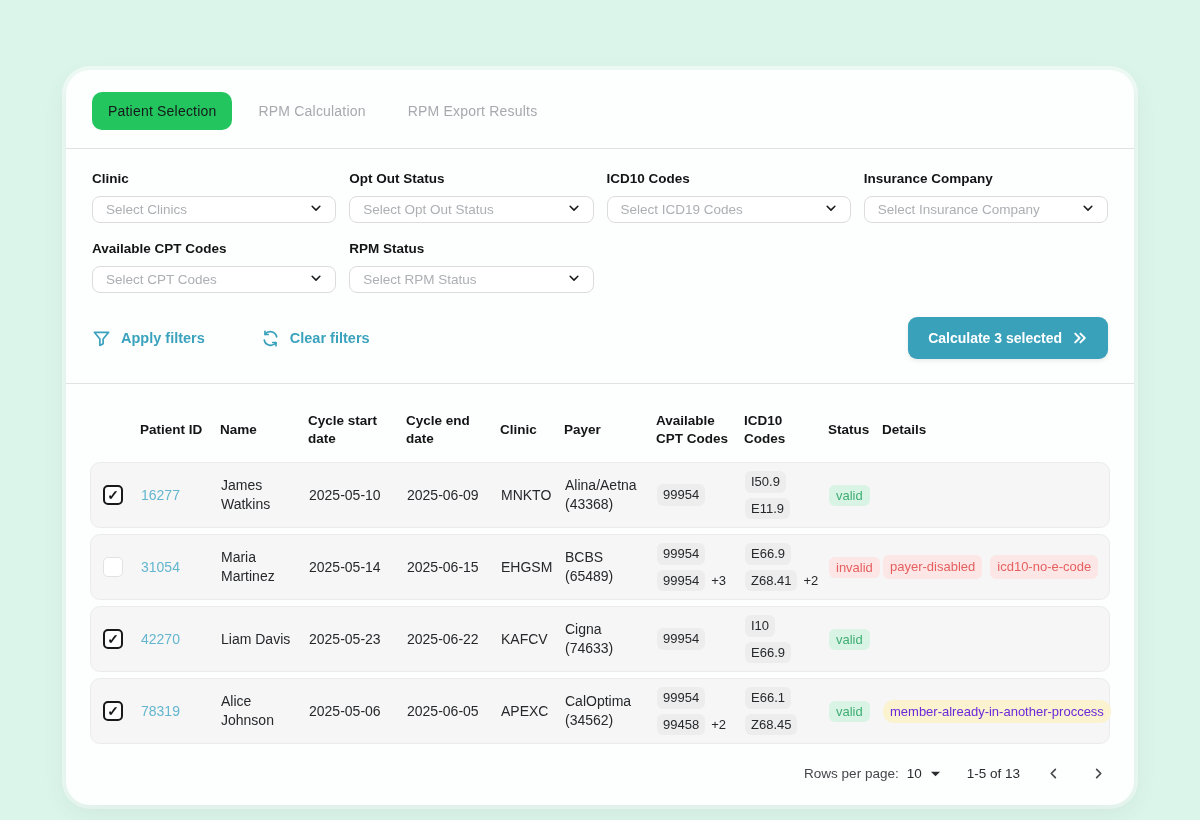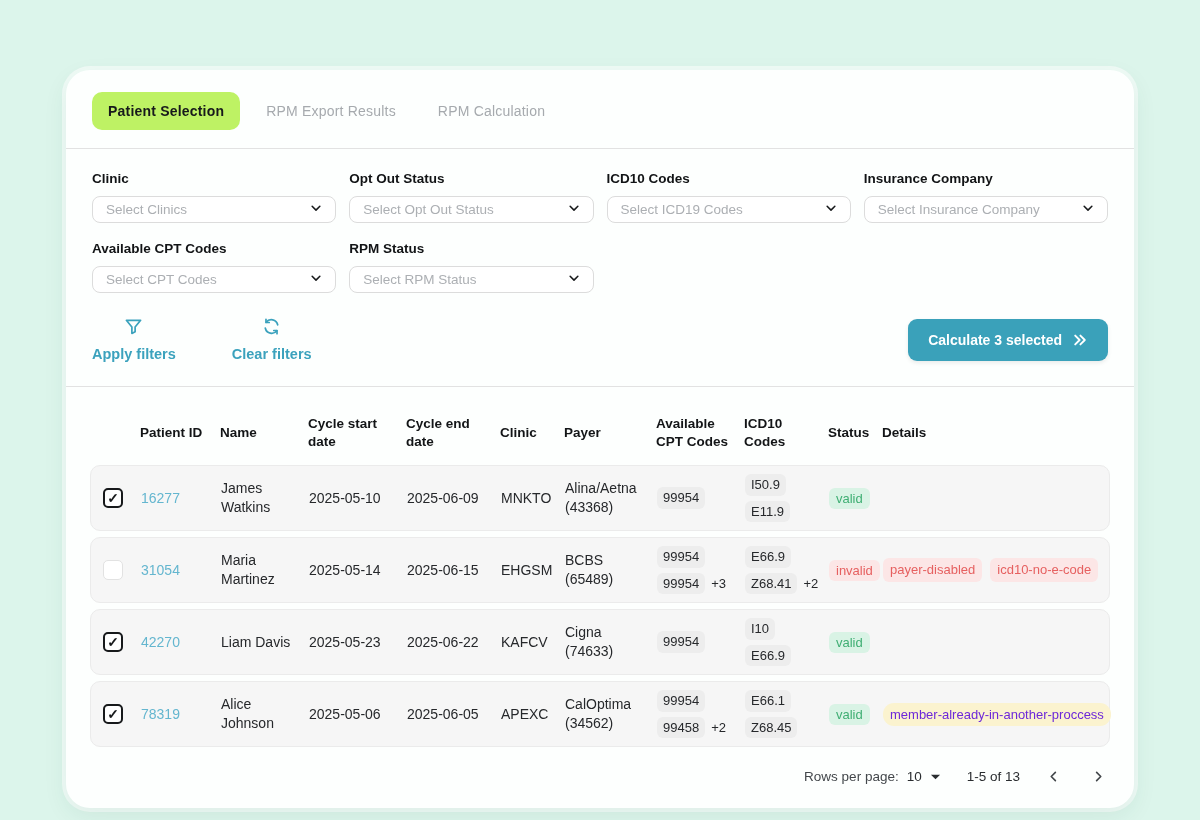--- a/index.html
+++ b/index.html
@@ -14,35 +14,35 @@
     width:1068px;
     margin:70px auto 0;
     background:#FDFFFE;
     border-radius:24px;
     box-shadow:0 8px 24px rgba(30,80,70,.08), 0 0 0 4px rgba(255,255,255,.55);
     padding:0 0 14px 0;
   }
   
   .tabbar { display:flex; align-items:center; gap:10px; padding:22px 26px 18px 26px; border-bottom:1px solid #E2E2E2; }
   .tab { font-size:14px; color:#A6AAAE; padding:11px 16px; border-radius:10px; cursor:pointer; letter-spacing:.2px; }
-  .tab.active { background:#bef264; color:#17191B; font-weight:700; }
+  .tab.active { background:#22c55e; color:#17191B; font-weight:400; }
   
   .filters { display:grid; grid-template-columns:repeat(4,1fr); column-gap:13px; row-gap:18px; padding:22px 26px 4px 26px; }
   .fgroup { display:flex; flex-direction:column; gap:10px; }
   .flabel { font-size:13.5px; font-weight:700; color:#121416; }
   .fselect {
     height:27px; border:1px solid #DCDCDC; border-radius:8px; background:#fff;
     display:flex; align-items:center; justify-content:space-between;
     padding:0 12px 0 13px; cursor:pointer;
   }
   .fselect .ph { font-size:13.5px; color:#ACAFB3; }
   .chev { width:14px; height:14px; flex:0 0 auto; }
   
   .actions { display:flex; align-items:center; padding:20px 26px 24px 26px; }
-  .linkbtn { display:flex; align-items:center; gap:10px; color:#3BA2BD; font-size:14.5px; font-weight:700; cursor:pointer; margin-right:56px;flex-direction:column; }
+  .linkbtn { display:flex; align-items:center; gap:10px; color:#3BA2BD; font-size:14.5px; font-weight:700; cursor:pointer; margin-right:56px; }
   .linkbtn svg { width:19px; height:19px; }
   .spacer { flex:1; }
   .calc-btn {
     background:#3AA1BA; color:#fff; border:none; border-radius:9px;
     font-family:inherit; font-size:14px; font-weight:700;
     padding:13px 20px; display:flex; align-items:center; gap:10px; cursor:pointer;
     box-shadow:0 2px 4px rgba(0,0,0,.08);
   }
   .divider { border-top:1px solid #E2E2E2; }
   
@@ -83,22 +83,22 @@
   .pg-arrow { cursor:pointer; display:flex; align-items:center; }
   .pg-arrow svg { width:15px; height:15px; }
 </style>
 </head>
 <body>
 
 <div class="card">
 
   <div class="tabbar" id="tabbar">
       <div class="tab active">Patient Selection</div>
+      <div class="tab">RPM Calculation</div>
       <div class="tab">RPM Export Results</div>
-      <div class="tab">RPM Calculation</div>
     </div>
 
   <div class="filters" id="filters">
       <div class="fgroup">
         <div class="flabel">Clinic</div>
         <div class="fselect">
           <span class="ph">Select Clinics</span>
           <span><svg class="chev" viewBox="0 0 20 20" fill="none" stroke="#17191B" stroke-width="2.2" stroke-linecap="round" stroke-linejoin="round">
               <polyline points="4.5 7.5 10 13 15.5 7.5"></polyline>
             </svg></span>

